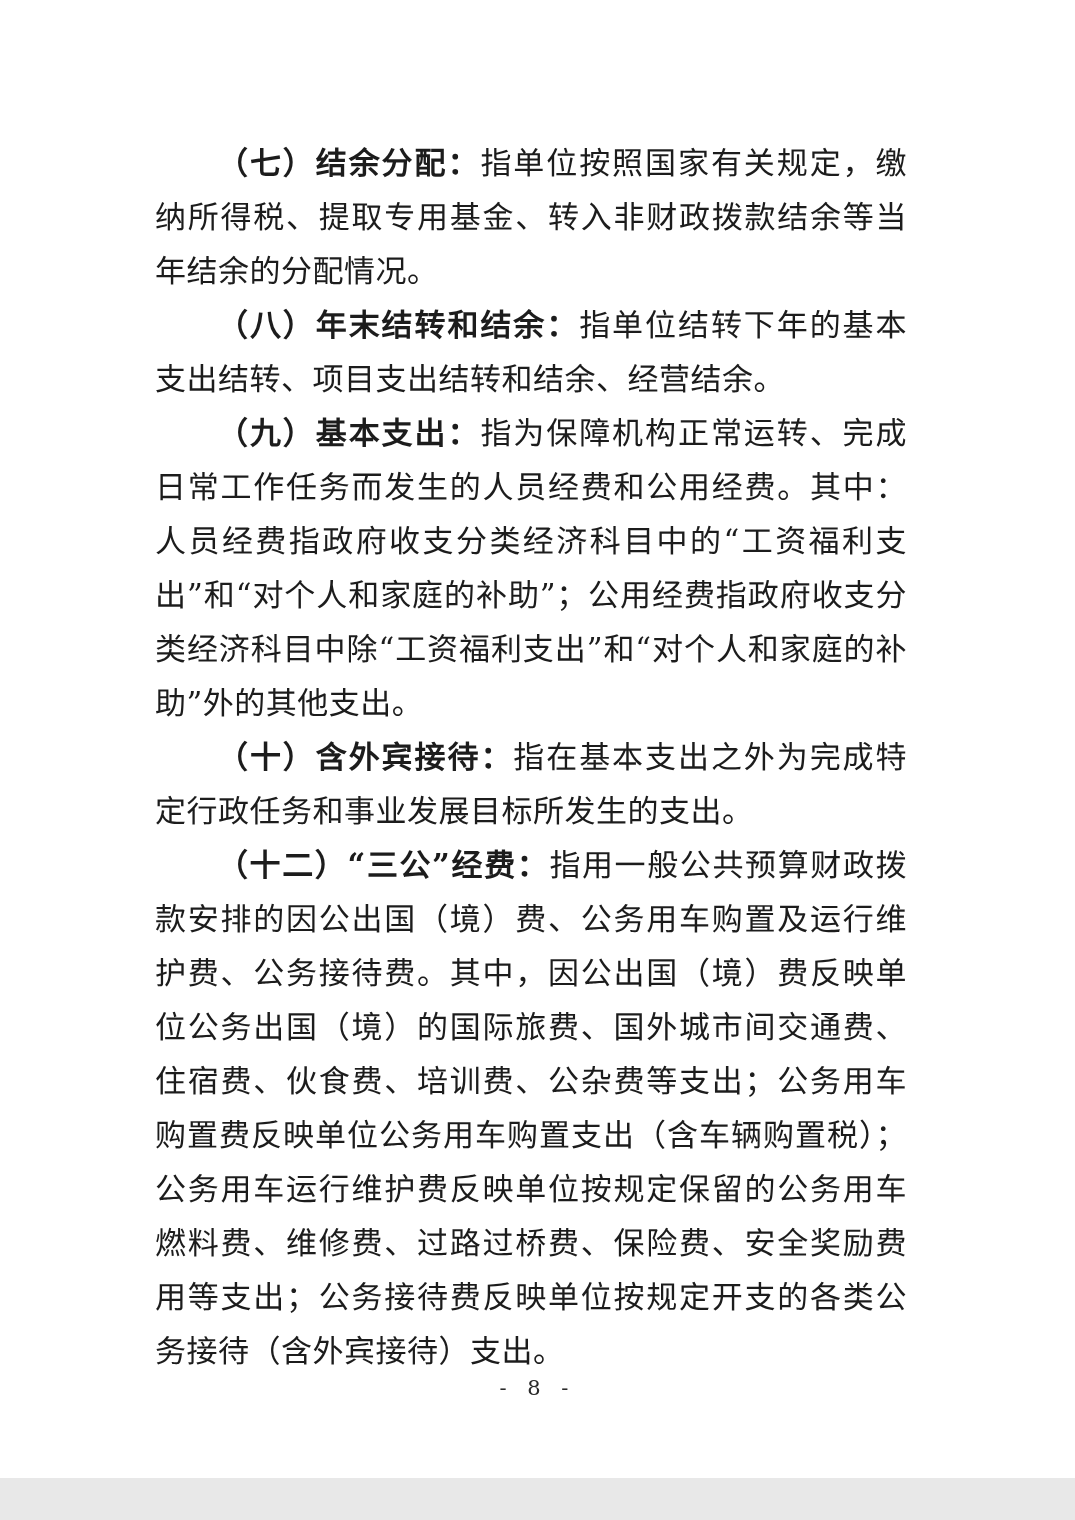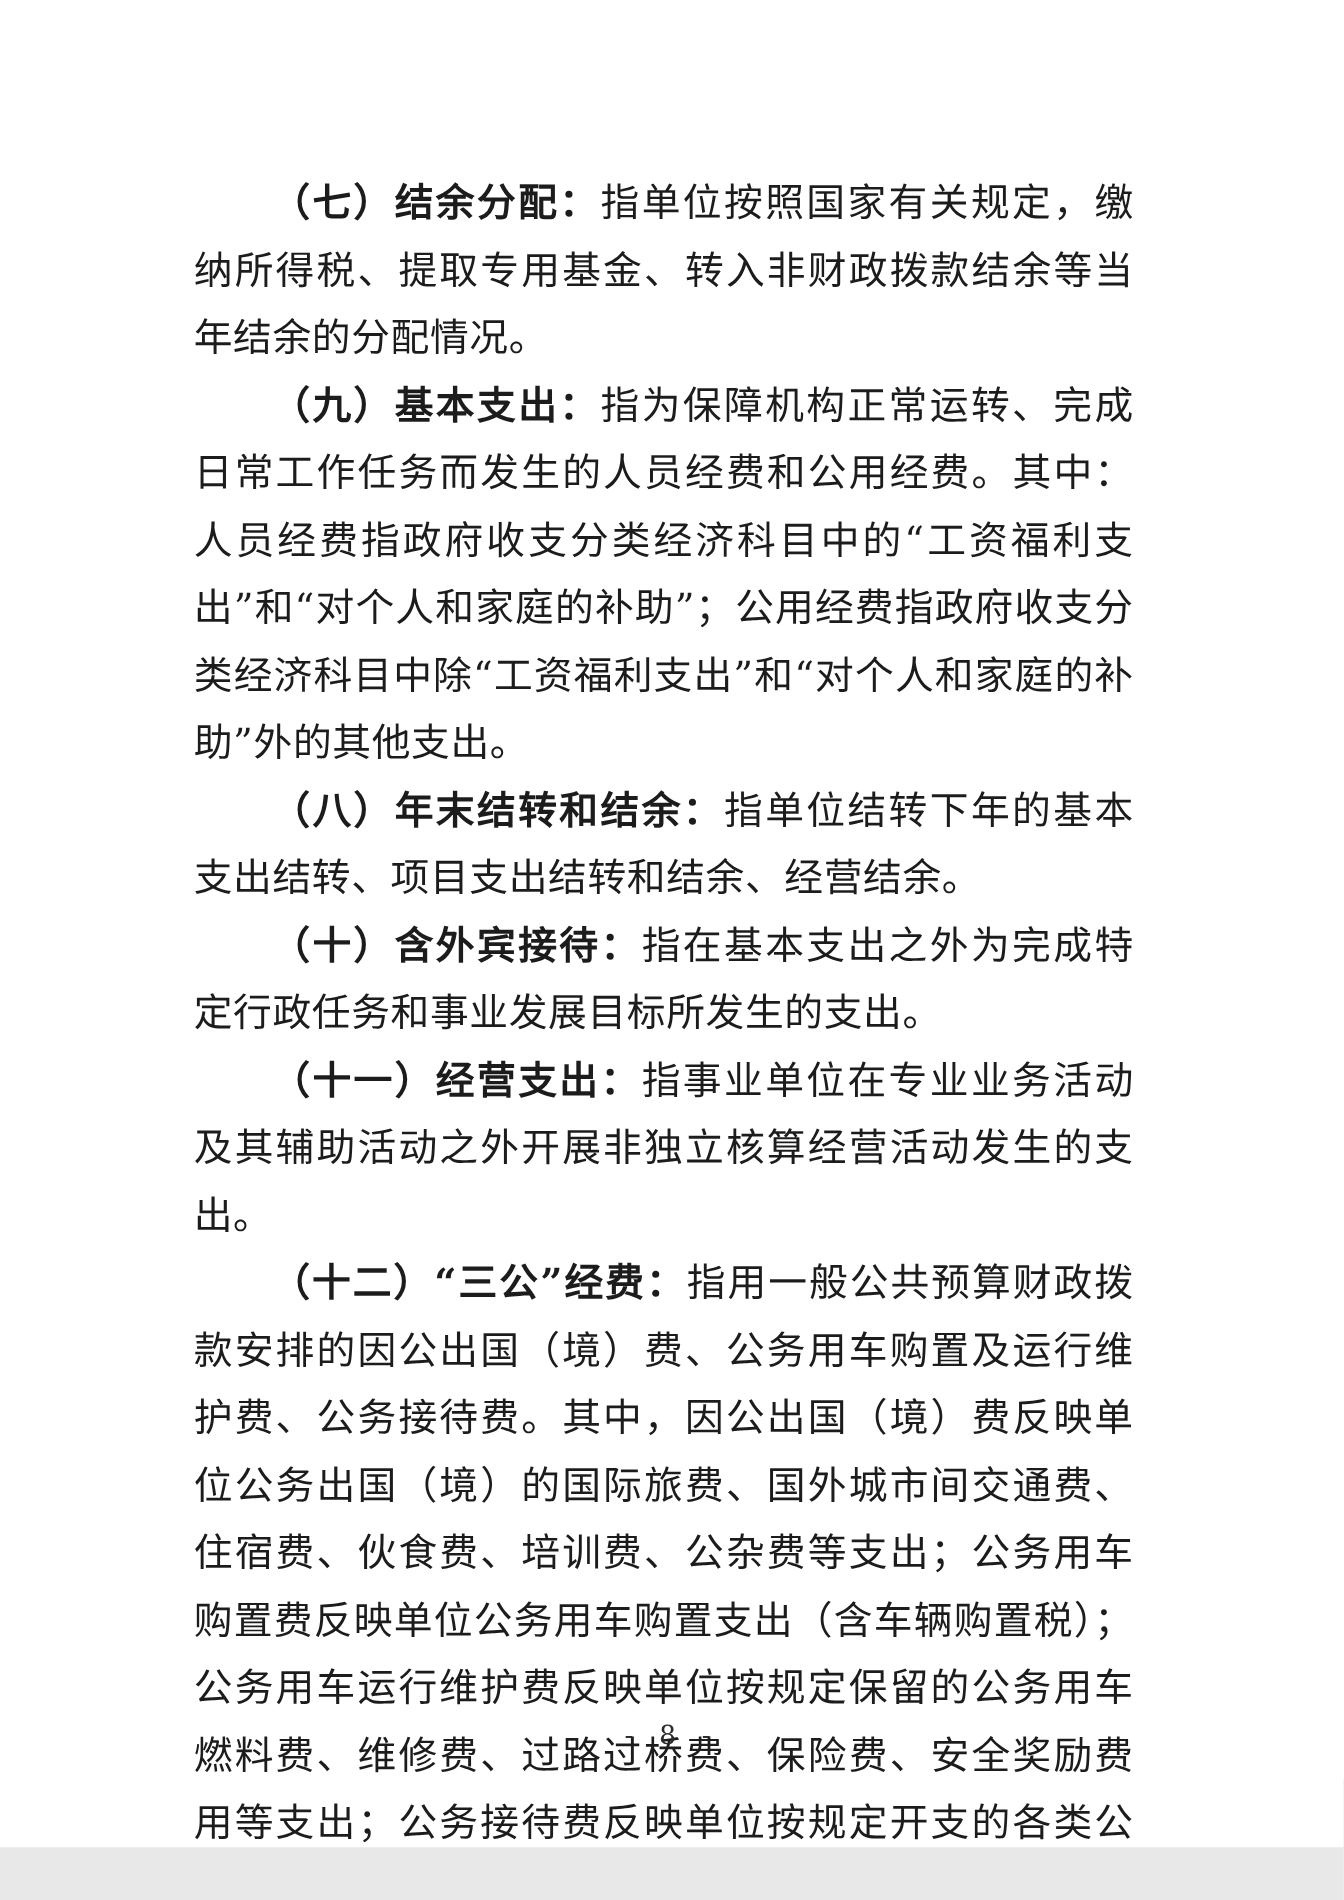--- a/index.html
+++ b/index.html
@@ -45,20 +45,19 @@
     font-family: "DejaVu Serif", "Liberation Serif", serif;
   }
 </style>
 </head>
 <body>
 
 <div class="page">
   <main class="doc-body">
 
   <p class="para"><span class="label">（七）结余分配：</span><span>指单位按照国家有关规定，缴纳所得税、提取专用基金、转入非财政拨款结余等当年结余的分配情况。</span></p>
+      <p class="para"><span class="label">（八）年末结转和结余：</span><span>指单位结转下年的基本支出结转、项目支出结转和结余、经营结余。</span></p>
       <p class="para"><span class="label">（九）基本支出：</span><span>指为保障机构正常运转、完成日常工作任务而发生的人员经费和公用经费。其中：人员经费指政府收支分类经济科目中的“工资福利支出”和“对个人和家庭的补助”；公用经费指政府收支分类经济科目中除“工资福利支出”和“对个人和家庭的补助”外的其他支出。</span></p>
-      <p class="para"><span class="label">（八）年末结转和结余：</span><span>指单位结转下年的基本支出结转、项目支出结转和结余、经营结余。</span></p>
       <p class="para"><span class="label">（十）含外宾接待：</span><span>指在基本支出之外为完成特定行政任务和事业发展目标所发生的支出。</span></p>
-      <p class="para"><span class="label">（十一）经营支出：</span><span>指事业单位在专业业务活动及其辅助活动之外开展非独立核算经营活动发生的支出。</span></p>
       <p class="para"><span class="label">（十二）“三公”经费：</span><span>指用一般公共预算财政拨款安排的因公出国（境）费、公务用车购置及运行维护费、公务接待费。其中，因公出国（境）费反映单位公务出国（境）的国际旅费、国外城市间交通费、住宿费、伙食费、培训费、公杂费等支出；公务用车购置费反映单位公务用车购置支出（含车辆购置税）；公务用车运行维护费反映单位按规定保留的公务用车燃料费、维修费、过路过桥费、保险费、安全奖励费用等支出；公务接待费反映单位按规定开支的各类公务接待（含外宾接待）支出。</span></p>
     </main>
   <div class="footer">- 8 -</div>
 </div>
 
 </body></html>

